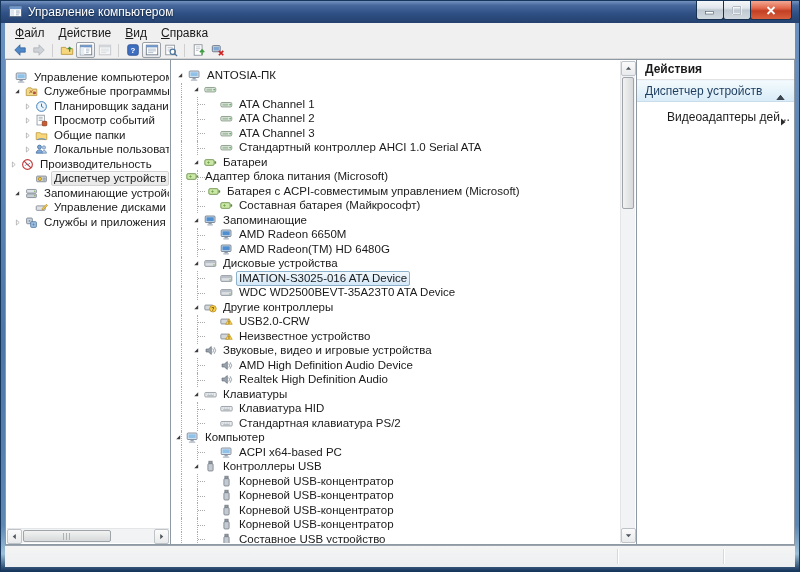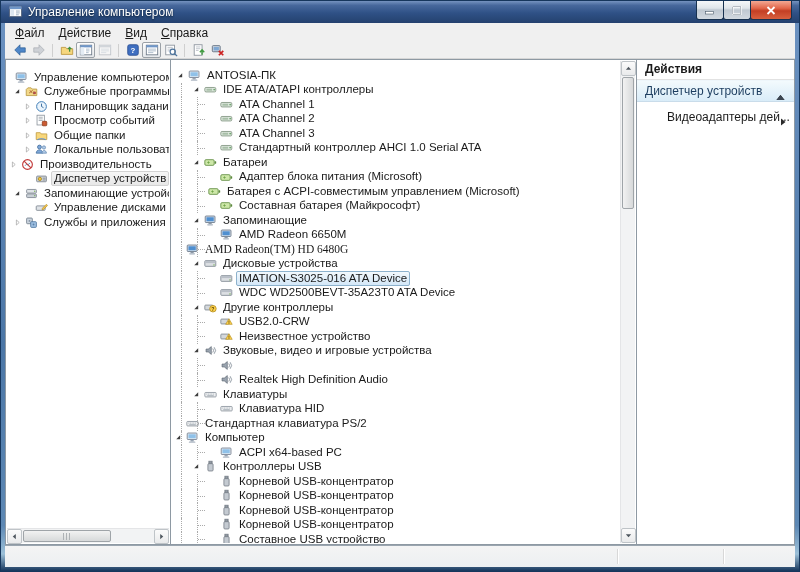--- a/index.html
+++ b/index.html
@@ -380,21 +380,20 @@
                 <path d="M11 4v7H4z" fill="#3c3c3c"></path>
               </svg>
             </span>
             <span class="ticon">
               <svg viewBox="0 0 16 16">
                 <rect x="1" y="5.5" width="13.5" height="5.5" rx="1.5" fill="#dfe8df" stroke="#7d917d"></rect>
                 <rect x="3" y="7" width="7" height="2.5" fill="#a8bfa8"></rect>
                 <circle cx="12.5" cy="8.2" r="1" fill="#5d9e5d"></circle>
               </svg>
             </span>
-            <span class="tlabel">IDE ATA/ATAPI контроллеры</span>
           </div>
           <div class="trow" style="padding-left: 34px;">
             <div class="vguide" style="left: 9px;"></div>
             <div class="vguide" style="left: 25px;"></div>
             <div class="hguide" style="left: 26px;"></div>
             <span class="exp"></span>
             <span class="ticon">
               <svg viewBox="0 0 16 16">
                 <rect x="1" y="5.5" width="13.5" height="5.5" rx="1.5" fill="#dfe8df" stroke="#7d917d"></rect>
                 <rect x="3" y="7" width="7" height="2.5" fill="#a8bfa8"></rect>
@@ -454,21 +453,21 @@
             </span>
             <span class="ticon">
               <svg viewBox="0 0 16 16">
                 <rect x="1" y="4.5" width="11.5" height="7" rx="1.5" fill="#cde7a8" stroke="#5c8a3c"></rect>
                 <rect x="13" y="6.5" width="2" height="3" rx="0.5" fill="#5c8a3c"></rect>
                 <path d="M4 8h3M5.5 6.5v3" stroke="#6fa348" stroke-width="1" fill="none"></path>
               </svg>
             </span>
             <span class="tlabel">Батареи</span>
           </div>
-          <div class="trow" style="padding-left: 34px; align-items: flex-end;">
+          <div class="trow" style="">
             <div class="vguide" style="left: 9px;"></div>
             <div class="vguide" style="left: 25px;"></div>
             <div class="hguide" style="left: 26px;"></div>
             <span class="exp"></span>
             <span class="ticon">
               <svg viewBox="0 0 16 16">
                 <rect x="1" y="4.5" width="11.5" height="7" rx="1.5" fill="#cde7a8" stroke="#5c8a3c"></rect>
                 <rect x="13" y="6.5" width="2" height="3" rx="0.5" fill="#5c8a3c"></rect>
                 <path d="M4 8h3M5.5 6.5v3" stroke="#6fa348" stroke-width="1" fill="none"></path>
               </svg>
@@ -528,21 +527,21 @@
             <span class="ticon">
               <svg viewBox="0 0 16 16">
                 <rect x="1.5" y="2.5" width="12" height="8" rx="1" fill="#d9e2ec" stroke="#5f6e80"></rect>
                 <rect x="3" y="4" width="9" height="5" fill="#4f8fd0"></rect>
                 <rect x="5.5" y="11" width="4" height="1.5" fill="#8d99a7"></rect>
                 <rect x="4" y="12.5" width="7" height="1.5" rx="0.5" fill="#a8b2bf"></rect>
               </svg>
             </span>
             <span class="tlabel">AMD Radeon 6650M</span>
           </div>
-          <div class="trow" style=" font-family: Liberation Serif, serif;">
+          <div class="trow" style="padding-left: 34px;">
             <div class="vguide" style="left: 9px;"></div>
             <div class="vguide" style="left: 25px;"></div>
             <div class="hguide" style="left: 26px;"></div>
             <span class="exp"></span>
             <span class="ticon">
               <svg viewBox="0 0 16 16">
                 <rect x="1.5" y="2.5" width="12" height="8" rx="1" fill="#d9e2ec" stroke="#5f6e80"></rect>
                 <rect x="3" y="4" width="9" height="5" fill="#4f8fd0"></rect>
                 <rect x="5.5" y="11" width="4" height="1.5" fill="#8d99a7"></rect>
                 <rect x="4" y="12.5" width="7" height="1.5" rx="0.5" fill="#a8b2bf"></rect>
@@ -659,20 +658,21 @@
             <div class="vguide" style="left: 9px;"></div>
             <div class="vguide" style="left: 25px;"></div>
             <div class="hguide" style="left: 26px;"></div>
             <span class="exp"></span>
             <span class="ticon">
               <svg viewBox="0 0 16 16">
                 <path d="M2.5 6.2h2.8L9 3.2v9.6L5.3 9.8H2.5z" fill="#9aa4af" stroke="#5e6873" stroke-width="0.8"></path>
                 <path d="M10.8 5.5a4 4 0 010 5M12.5 4a6 6 0 010 8" stroke="#7d8792" fill="none"></path>
               </svg>
             </span>
+            <span class="tlabel">AMD High Definition Audio Device</span>
           </div>
           <div class="trow" style="padding-left: 34px;">
             <div class="vguide" style="left: 9px;"></div>
             <div class="vguide" style="left: 25px;"></div>
             <div class="hguide" style="left: 26px;"></div>
             <span class="exp"></span>
             <span class="ticon">
               <svg viewBox="0 0 16 16">
                 <path d="M2.5 6.2h2.8L9 3.2v9.6L5.3 9.8H2.5z" fill="#9aa4af" stroke="#5e6873" stroke-width="0.8"></path>
                 <path d="M10.8 5.5a4 4 0 010 5M12.5 4a6 6 0 010 8" stroke="#7d8792" fill="none"></path>
@@ -701,21 +701,21 @@
             <div class="hguide" style="left: 26px;"></div>
             <span class="exp"></span>
             <span class="ticon">
               <svg viewBox="0 0 16 16">
                 <rect x="1" y="5.5" width="14" height="5.5" rx="1" fill="#eceef0" stroke="#8a929b"></rect>
                 <path d="M3 7.5h1M5 7.5h1M7 7.5h1M9 7.5h1M11 7.5h1M4 9.5h8" stroke="#9aa2ab" fill="none"></path>
               </svg>
             </span>
             <span class="tlabel">Клавиатура HID</span>
           </div>
-          <div class="trow" style="">
+          <div class="trow" style="padding-left: 34px;">
             <div class="vguide" style="left: 9px;"></div>
             <div class="vguide" style="left: 25px;"></div>
             <div class="hguide" style="left: 26px;"></div>
             <span class="exp"></span>
             <span class="ticon">
               <svg viewBox="0 0 16 16">
                 <rect x="1" y="5.5" width="14" height="5.5" rx="1" fill="#eceef0" stroke="#8a929b"></rect>
                 <path d="M3 7.5h1M5 7.5h1M7 7.5h1M9 7.5h1M11 7.5h1M4 9.5h8" stroke="#9aa2ab" fill="none"></path>
               </svg>
             </span>

